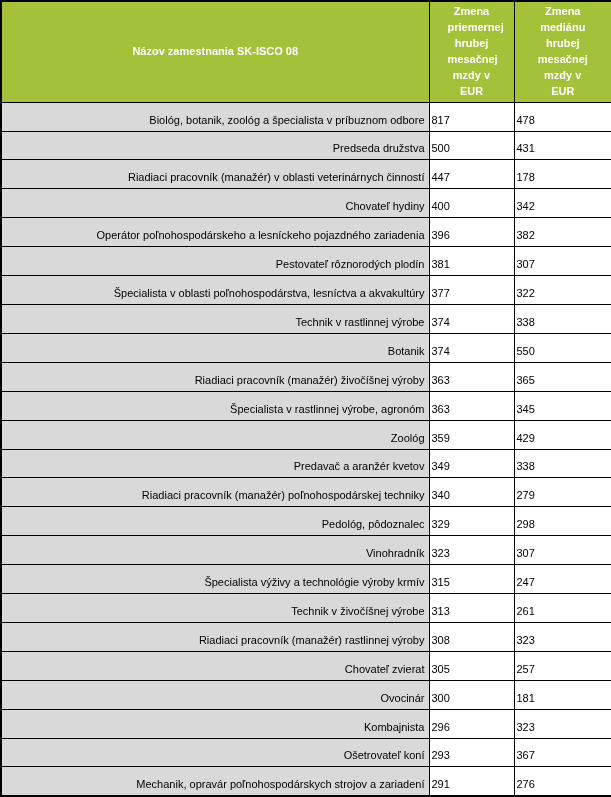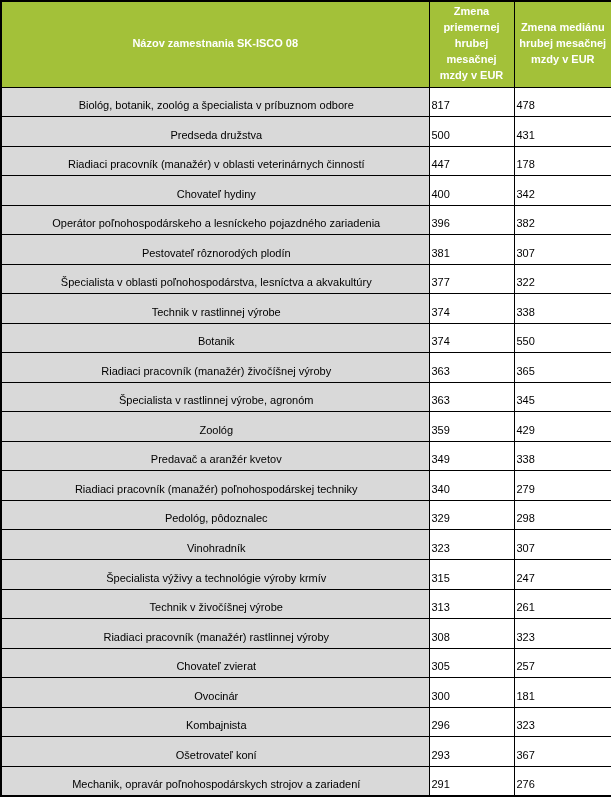--- a/index.html
+++ b/index.html
@@ -36,28 +36,28 @@
   col.c-avg    { width: 85px;  }
   col.c-median { width: 98px;  }
   
   thead tr { height: 86px; }
   th {
     background: var(--header-bg);
     color: var(--header-text);
     font-weight: bold;
     text-align: center;
     vertical-align: middle;
-    padding: 2px 3px;
+    padding: 2px 18px;
     line-height: 1.45;
   }
   
   tbody tr { height: 27px; }
   td.name-cell {
     background: var(--name-bg);
-    text-align: center;
+    text-align: right;
     vertical-align: bottom;
     padding: 0 4px 5px 6px;
     color: #000000;
     white-space: nowrap;
   }
   td.num-cell {
     background: var(--value-bg);
     text-align: left;
     vertical-align: bottom;
     padding: 0 2px 5px 2px;

